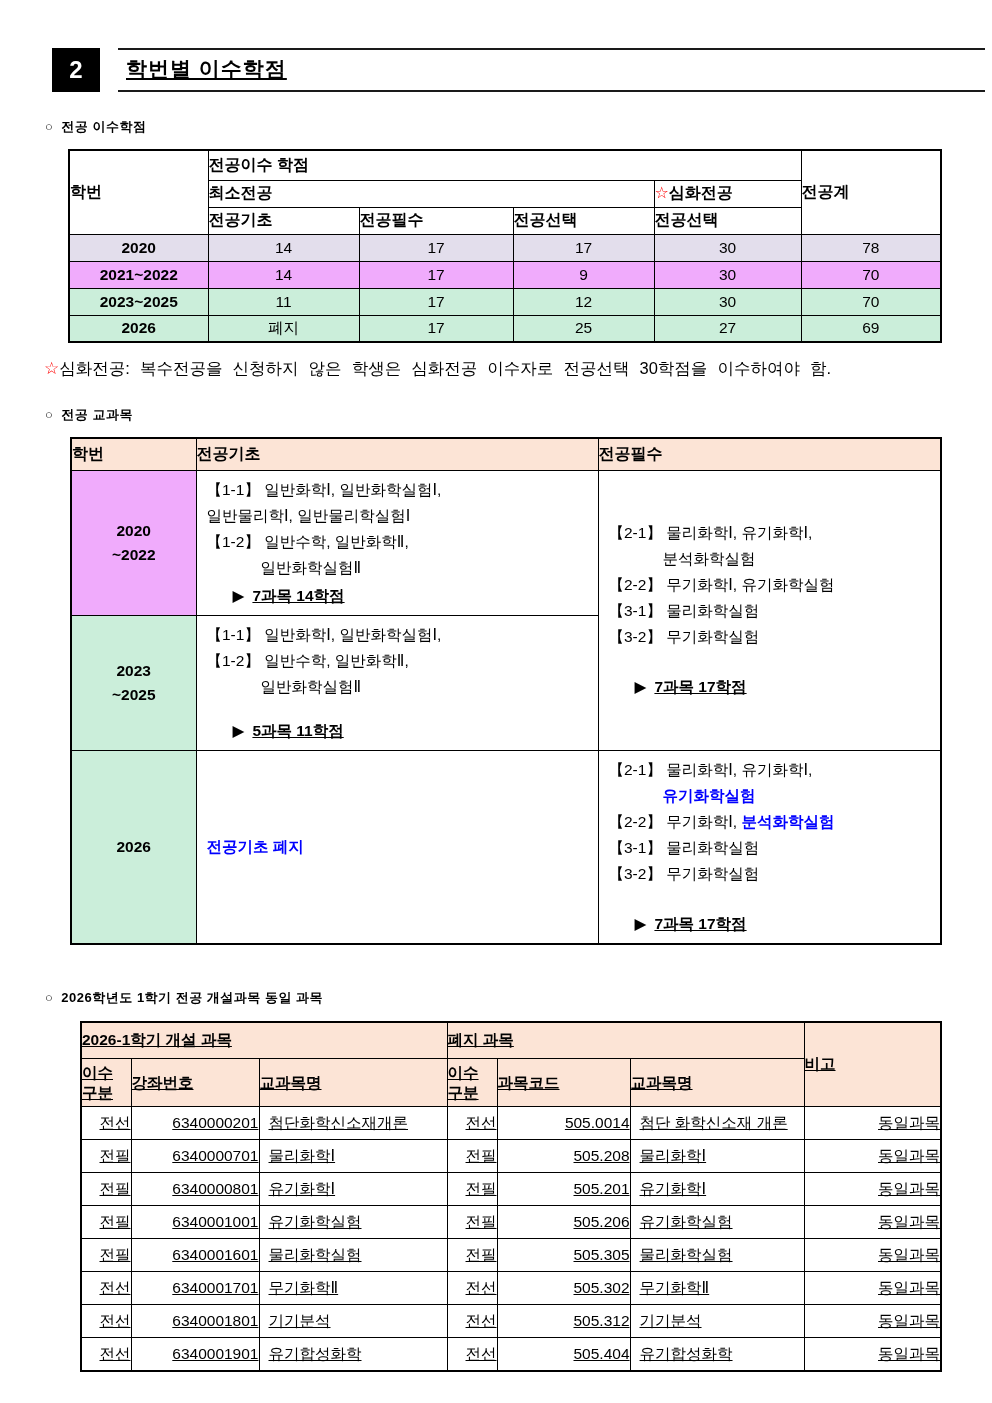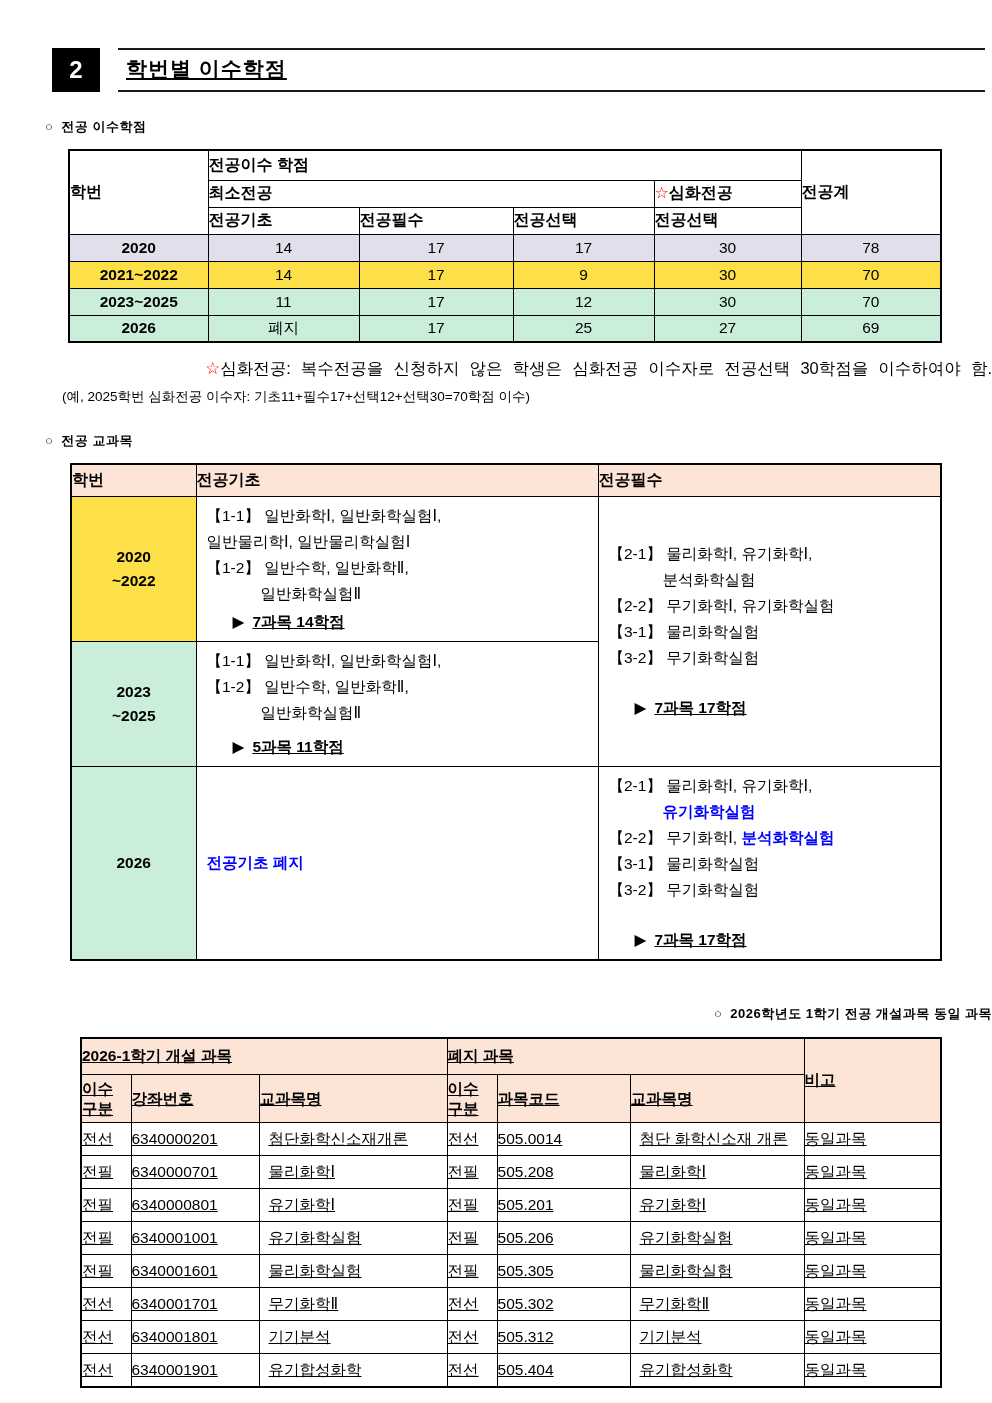--- a/index.html
+++ b/index.html
@@ -30,43 +30,43 @@
   th { font-weight:bold; text-align:left; font-size:16px; }
   .red { color:#FF0000; }
   .blue { color:#0000FF; font-weight:bold; }
   
   .t1 { margin:13px 0 0 68px; width:872px; }
   .t1 th { height:27px; }
   .t1 tr.h1 th { height:30px; }
   .t1 td { height:27px; text-align:center; font-size:15.5px; }
   .t1 td.yr { font-weight:bold; }
   .bg-purple { background:#E3DEEC; }
-  .bg-yellow { background:#fde047;margin-left:44px; }
+  .bg-yellow { background:#f0abfc;margin-left:44px; }
   .bg-green  { background:#CBEEDA; }
   
-  .note { margin:15px 0 0 44px; font-size:16.5px; word-spacing:5.5px;text-align:right; }
+  .note { margin:15px 0 0 44px; font-size:16.5px; word-spacing:5.5px; }
   .note .red { font-size:17px; }
   .subnote { margin:8px 0 0 62px; font-size:13.5px; color:#000; }
   
   .t2 { margin:13px 0 0 70px; width:870px; }
   .t2 th { height:32px; background:#FCE4D6; }
   .t2 td.yr { text-align:center; font-weight:bold; font-size:15.5px; line-height:1.5; }
   .t2 td.content { font-size:15.5px; line-height:1.68; padding:6px 8px 6px 10px; vertical-align:middle; }
   .t2 .ind { padding-left:54px; }
   .t2 .sum { margin-top:24px; padding-left:26px; font-weight:bold; }
   .t2 .sum .txt { text-decoration:underline; margin-left:8px; }
   .h138 { height:138px; } .h107 { height:107px;margin-left:23px; } .h188 { height:188px; }
   
   .t3 { margin:14px 0 0 80px; width:860px;text-decoration:underline; }
   .t3 th { background:#FCE4D6; font-size:15.5px; }
   .t3 tr.h1 th { height:37px; }
   .t3 tr.h2 th { height:48px; line-height:1.3; }
   .t3 td { height:33px; font-size:15.5px; }
   .t3 td.name { text-align:left; padding-left:9px; }
-  .t3 td.num, .t3 td.type, .t3 td.note-cell { text-align:left; }
+  .t3 td.num, .t3 td.type, .t3 td.note-cell { text-align:right; }
 </style>
 </head>
 <body>
 
 <div class="page">
 
   <div class="header">
     <div class="badge">2</div>
     <div class="title-band">학번별 이수학점</div>
   </div>
@@ -131,21 +131,20 @@
       <td>25</td>
       <td>27</td>
       <td>69</td>
     </tr>
   </tbody>
     </table>
 
   <div class="note">
     <span class="red">☆</span><span>심화전공: 복수전공을 신청하지 않은 학생은 심화전공 이수자로 전공선택 30학점을 이수하여야 함.</span>
   </div>
-  <div class="subnote">(예, 2025학번 심화전공 이수자: 기초11+필수17+선택12+선택30=70학점 이수)</div>
 
   <div class="section-title">
     <span class="bullet">○</span><span>전공 교과목</span>
   </div>
 
   <table class="t2">
     <colgroup>
       <col style="width:125px">
         <col style="width:402px">
         <col style="width:343px">
@@ -179,41 +178,41 @@
     </tr>
     <tr>
       <td class="yr bg-green h107">
         <div>2023</div>
         <div>~2025</div>
       </td>
       <td class="content">
         <div><span>【1-1】</span> <span>일반화학Ⅰ, 일반화학실험Ⅰ,</span></div>
         <div><span>【1-2】</span> <span>일반수학, 일반화학Ⅱ,</span></div>
         <div class="ind">일반화학실험Ⅱ</div>
-        <div class="sum" style="margin-top:8px;"><span>▶</span><span class="txt">5과목 11학점</span></div>
+        <div class="sum" style="margin-top:18px;"><span>▶</span><span class="txt">5과목 11학점</span></div>
       </td>
     </tr>
     <tr>
       <td class="yr bg-green h188">2026</td>
       <td class="content">
         <span class="blue">전공기초 폐지</span>
       </td>
       <td class="content">
         <div><span>【2-1】</span> <span>물리화학Ⅰ, 유기화학Ⅰ,</span></div>
         <div class="ind blue">유기화학실험</div>
         <div><span>【2-2】</span> <span>무기화학Ⅰ, </span><span class="blue">분석화학실험</span></div>
         <div><span>【3-1】</span> <span>물리화학실험</span></div>
         <div><span>【3-2】</span> <span>무기화학실험</span></div>
         <div class="sum"><span>▶</span><span class="txt">7과목 17학점</span></div>
       </td>
     </tr>
   </tbody>
     </table>
 
-  <div class="section-title" style="margin-top:44px;text-align:right;">
+  <div class="section-title" style="margin-top:44px;">
     <span class="bullet">○</span><span>2026학년도 1학기 전공 개설과목 동일 과목</span>
   </div>
 
   <table class="t3">
     <colgroup>
       <col style="width:50px">
         <col style="width:128px">
         <col style="width:188px">
       <col style="width:50px">
         <col style="width:133px">

